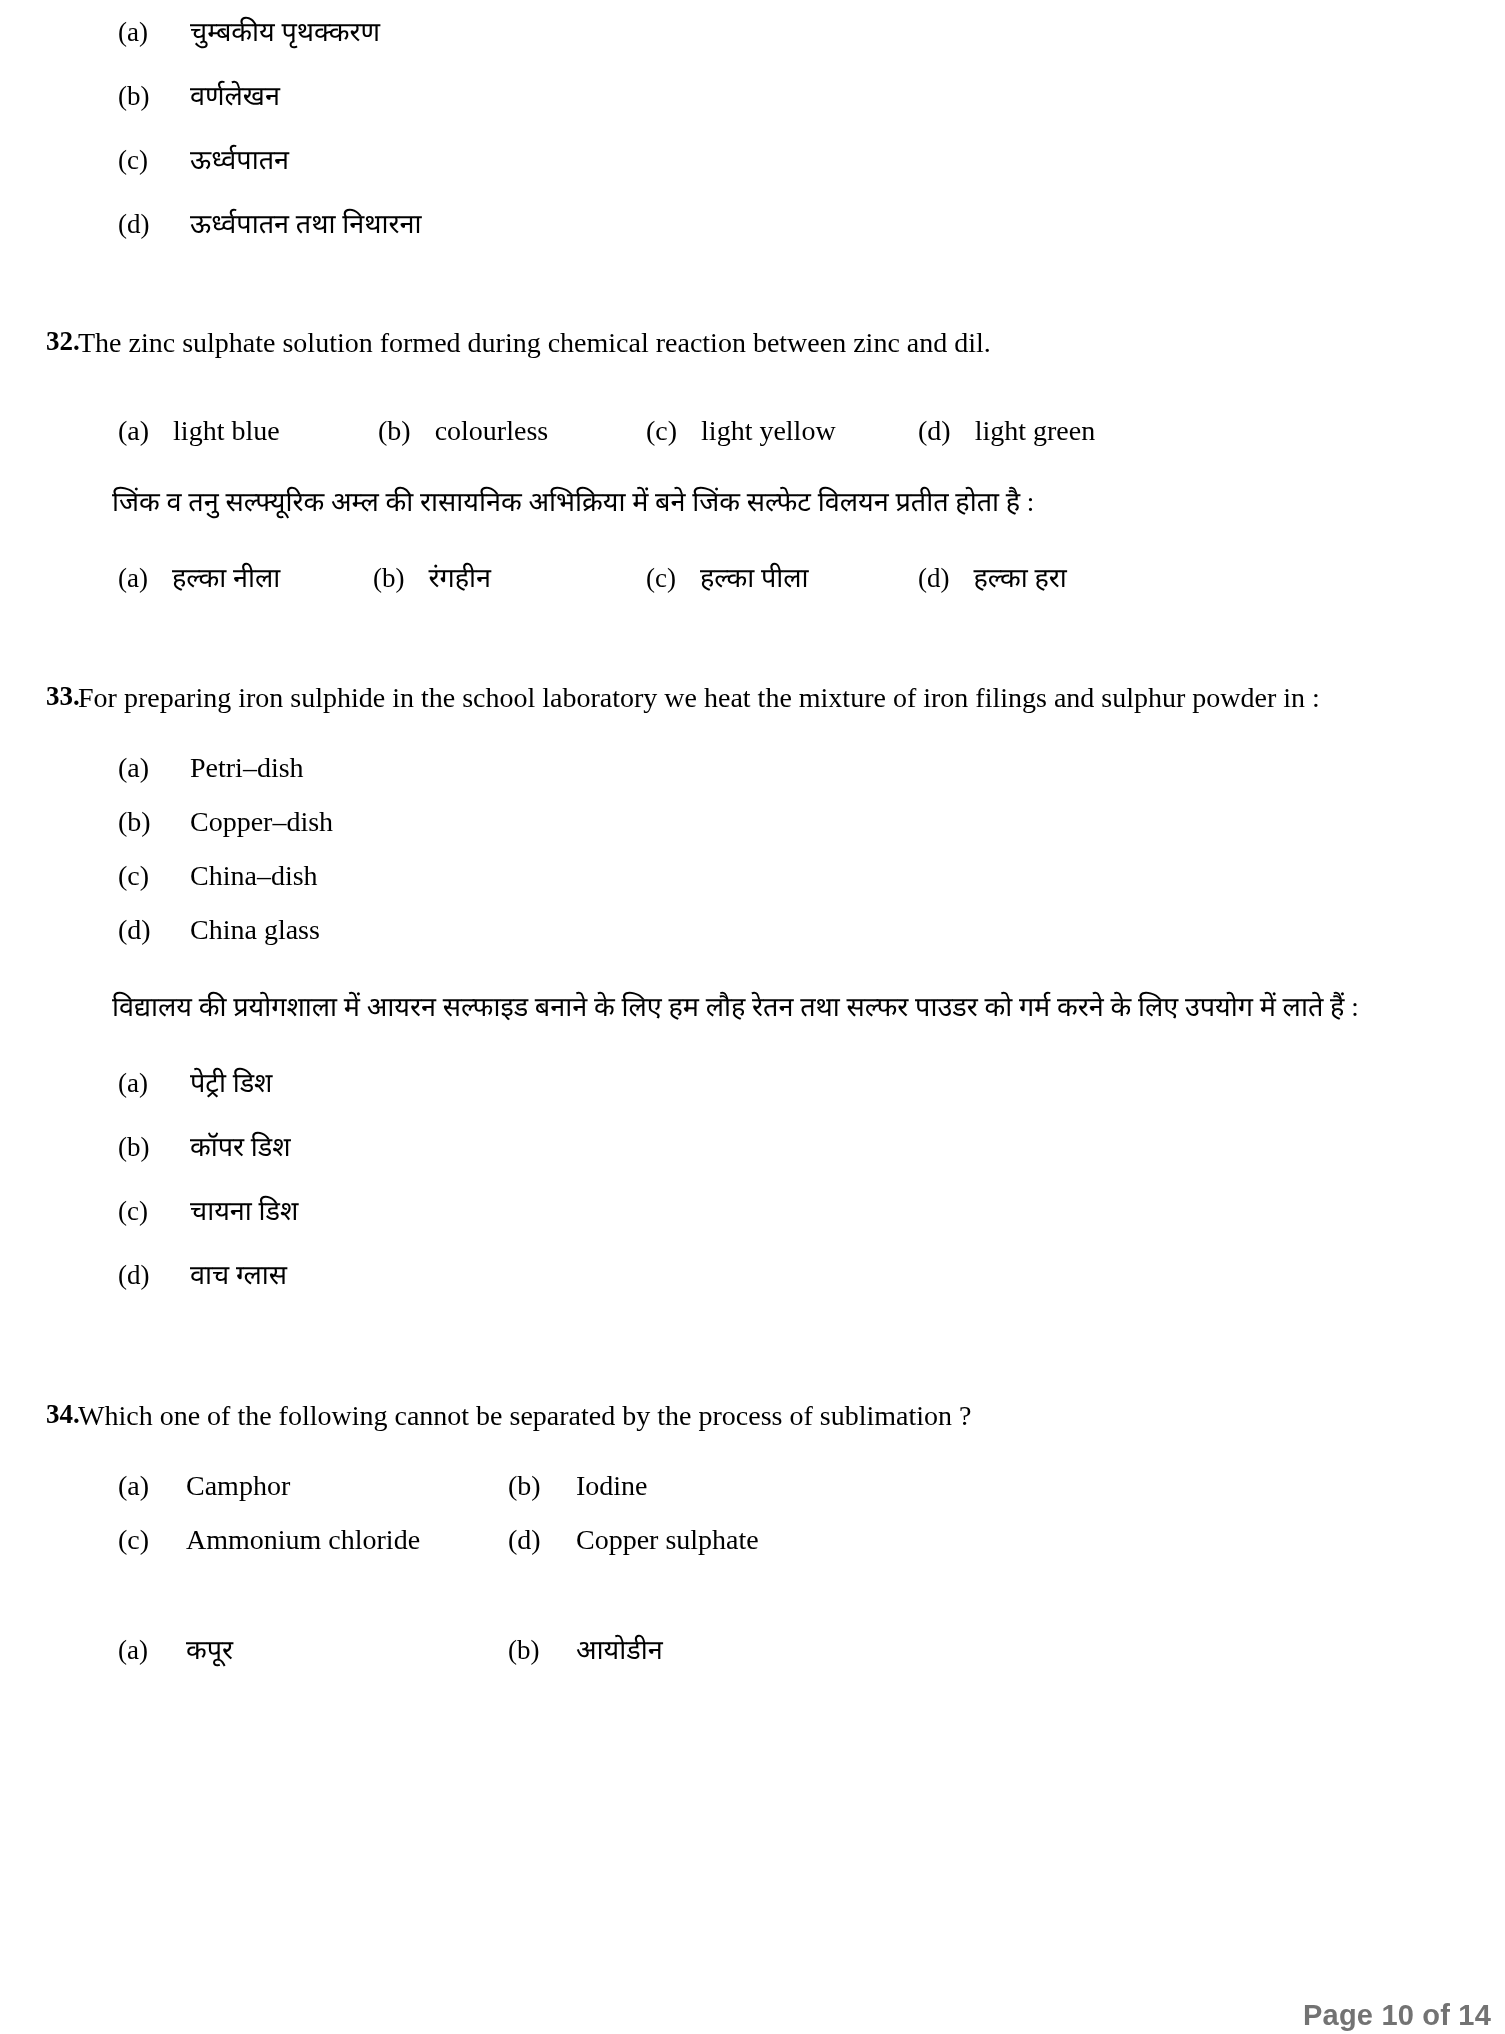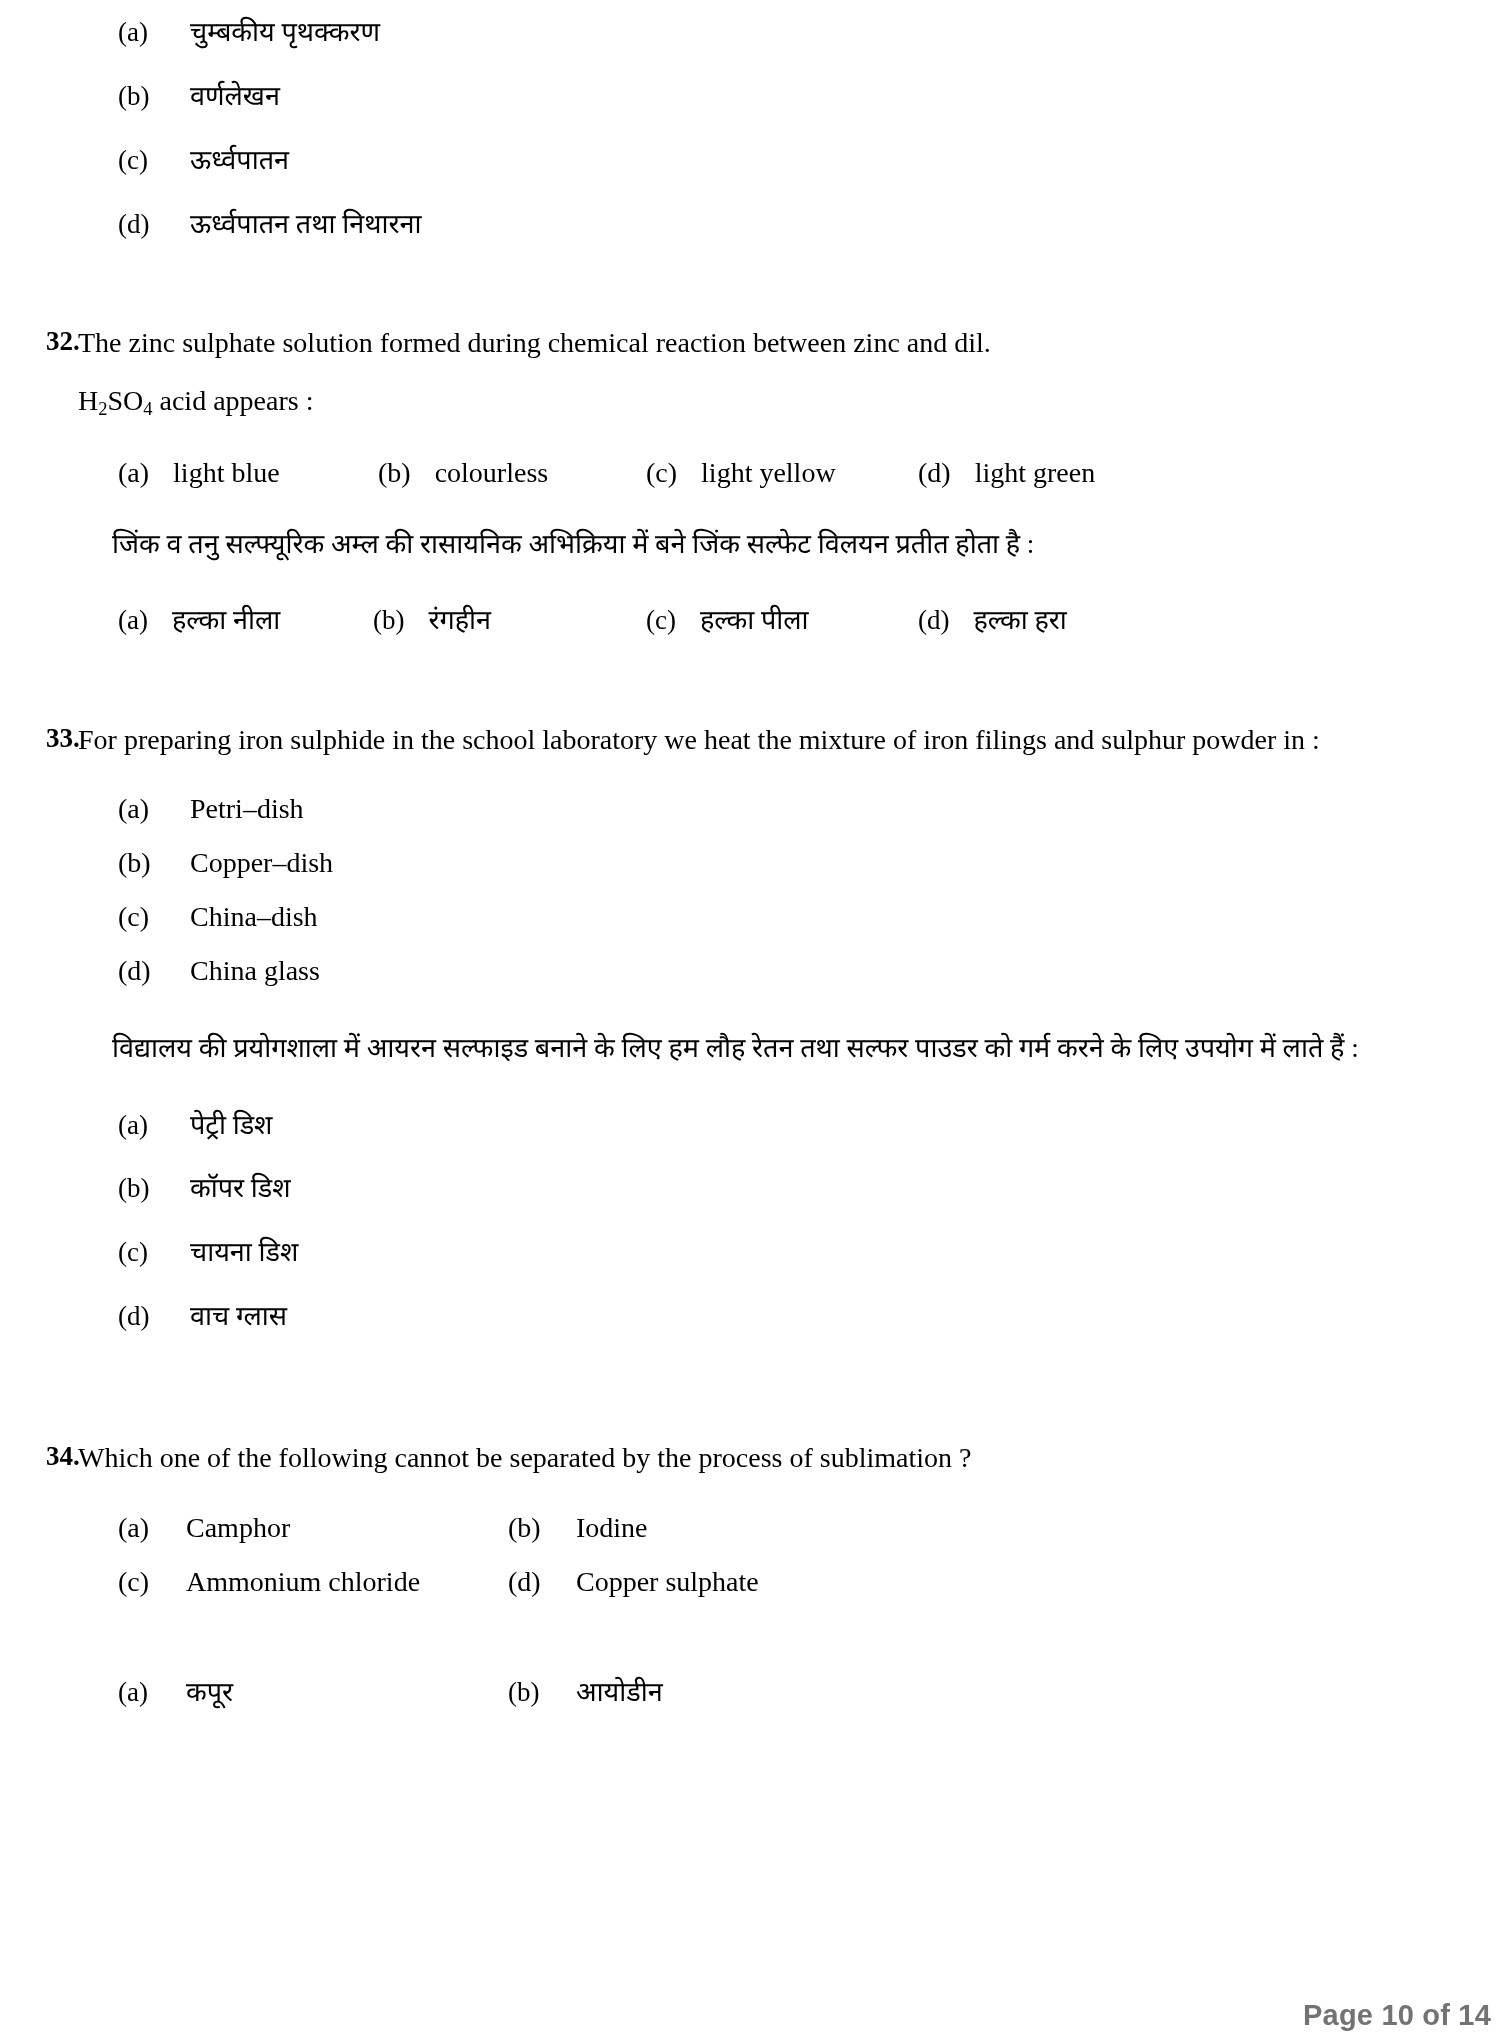--- a/index.html
+++ b/index.html
@@ -165,26 +165,20 @@
   <div class="qblock">
     <div class="qrow">
       <div class="qnum">32.</div>
       <div class="qtext nojustify">
         <span>The zinc sulphate solution formed during chemical reaction between zinc and dil.</span>
       </div>
     </div>
 
     <div class="spacer-sm"></div>
 
-    <div class="qrow">
-      <div class="qnum"></div>
-      <div class="qtext nojustify">
-        <span>H</span><sub>2</sub><span>SO</span><sub>4</sub><span> acid appears :</span>
-      </div>
-    </div>
 
     <div class="spacer-md"></div>
 
     <div class="opt-inline">
       <div class="cell" style="flex:0 0 260px">
         <span class="lab">(a)</span>
         <span>light blue</span>
       </div>
       <div class="cell" style="flex:0 0 268px">
         <span class="lab">(b)</span>

